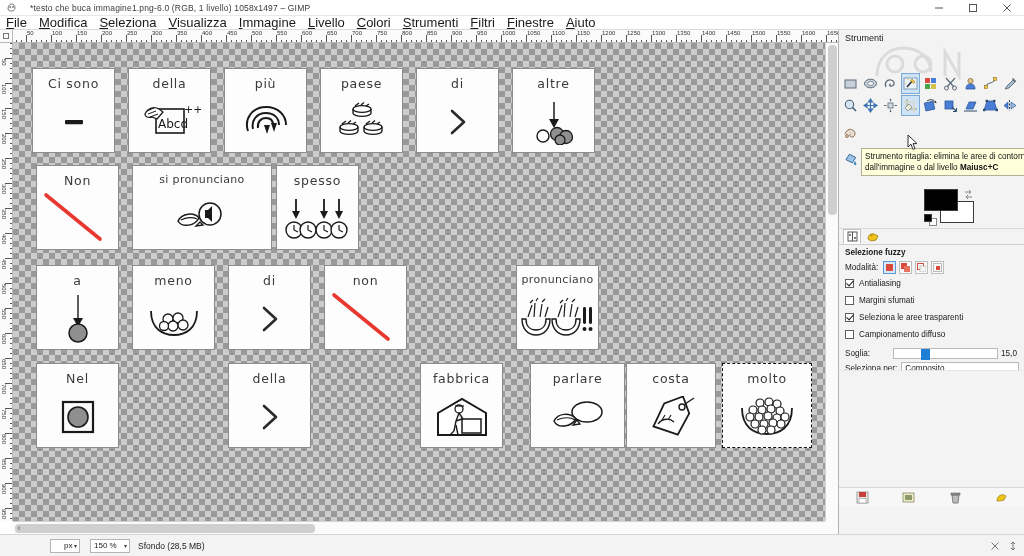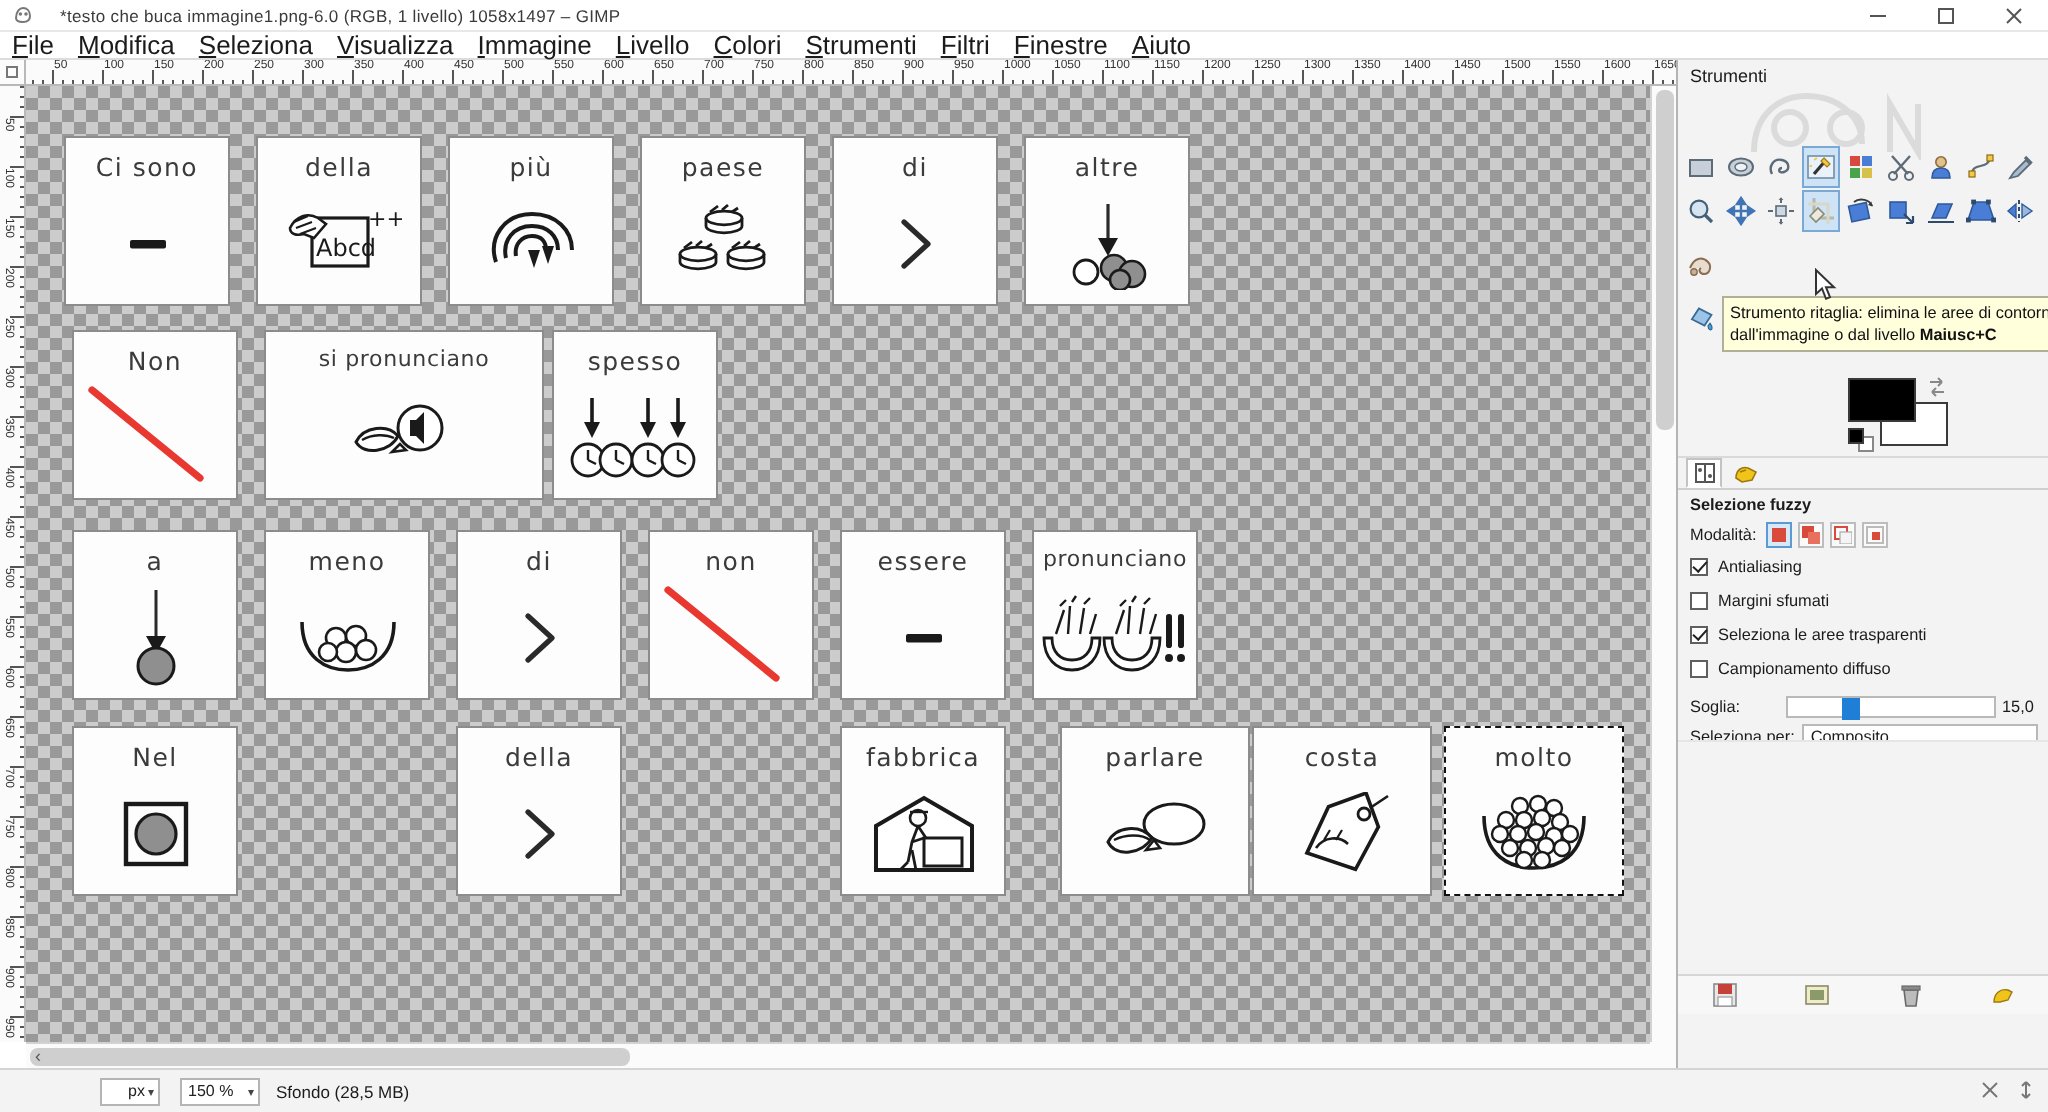--- a/index.html
+++ b/index.html
@@ -810,28 +810,20 @@
           </div>
         </div>
         <div class="card" style="left: 311px; top: 222px; width: 83px; height: 85px;">
           <div class="card-label">non</div>
           <div class="card-ico">
             <svg width="80" height="60" viewBox="0 0 80 60">
       <line x1="8" y1="6" x2="62" y2="50" stroke="#e8382f" stroke-width="3.6" stroke-linecap="round"></line>
     </svg>
           </div>
         </div>
-        <div class="card" style="left: 407px; top: 222px; width: 83px; height: 85px;">
-          <div class="card-label">essere</div>
-          <div class="card-ico">
-            <svg width="40" height="34" viewBox="0 0 40 34">
-              <rect x="11" y="15" width="18" height="4.2" rx="1" fill="#1a1a1a"></rect>
-            </svg>
-          </div>
-        </div>
         <div class="card" style="left: 503px; top: 222px; width: 83px; height: 85px;">
           <div class="card-label small">pronunciano</div>
           <div class="card-ico">
             <svg width="80" height="46" viewBox="0 0 80 46">
       <g fill="#fff" stroke="#1a1a1a" stroke-width="1.4">
         <path d="M4 24 C4 34 10 40 18 40 C26 40 32 34 32 24 L28 24 C28 31 24 35 18 35 C12 35 8 31 8 24 Z"></path>
         <path d="M34 24 C34 34 40 40 48 40 C56 40 62 34 62 24 L58 24 C58 31 54 35 48 35 C42 35 38 31 38 24 Z"></path>
       </g>
       <g fill="none" stroke="#1a1a1a" stroke-width="1.2">
         <path d="M10 22 L14 10 M16 22 L17 8 M22 22 L24 9 M27 22 L30 12"></path>

